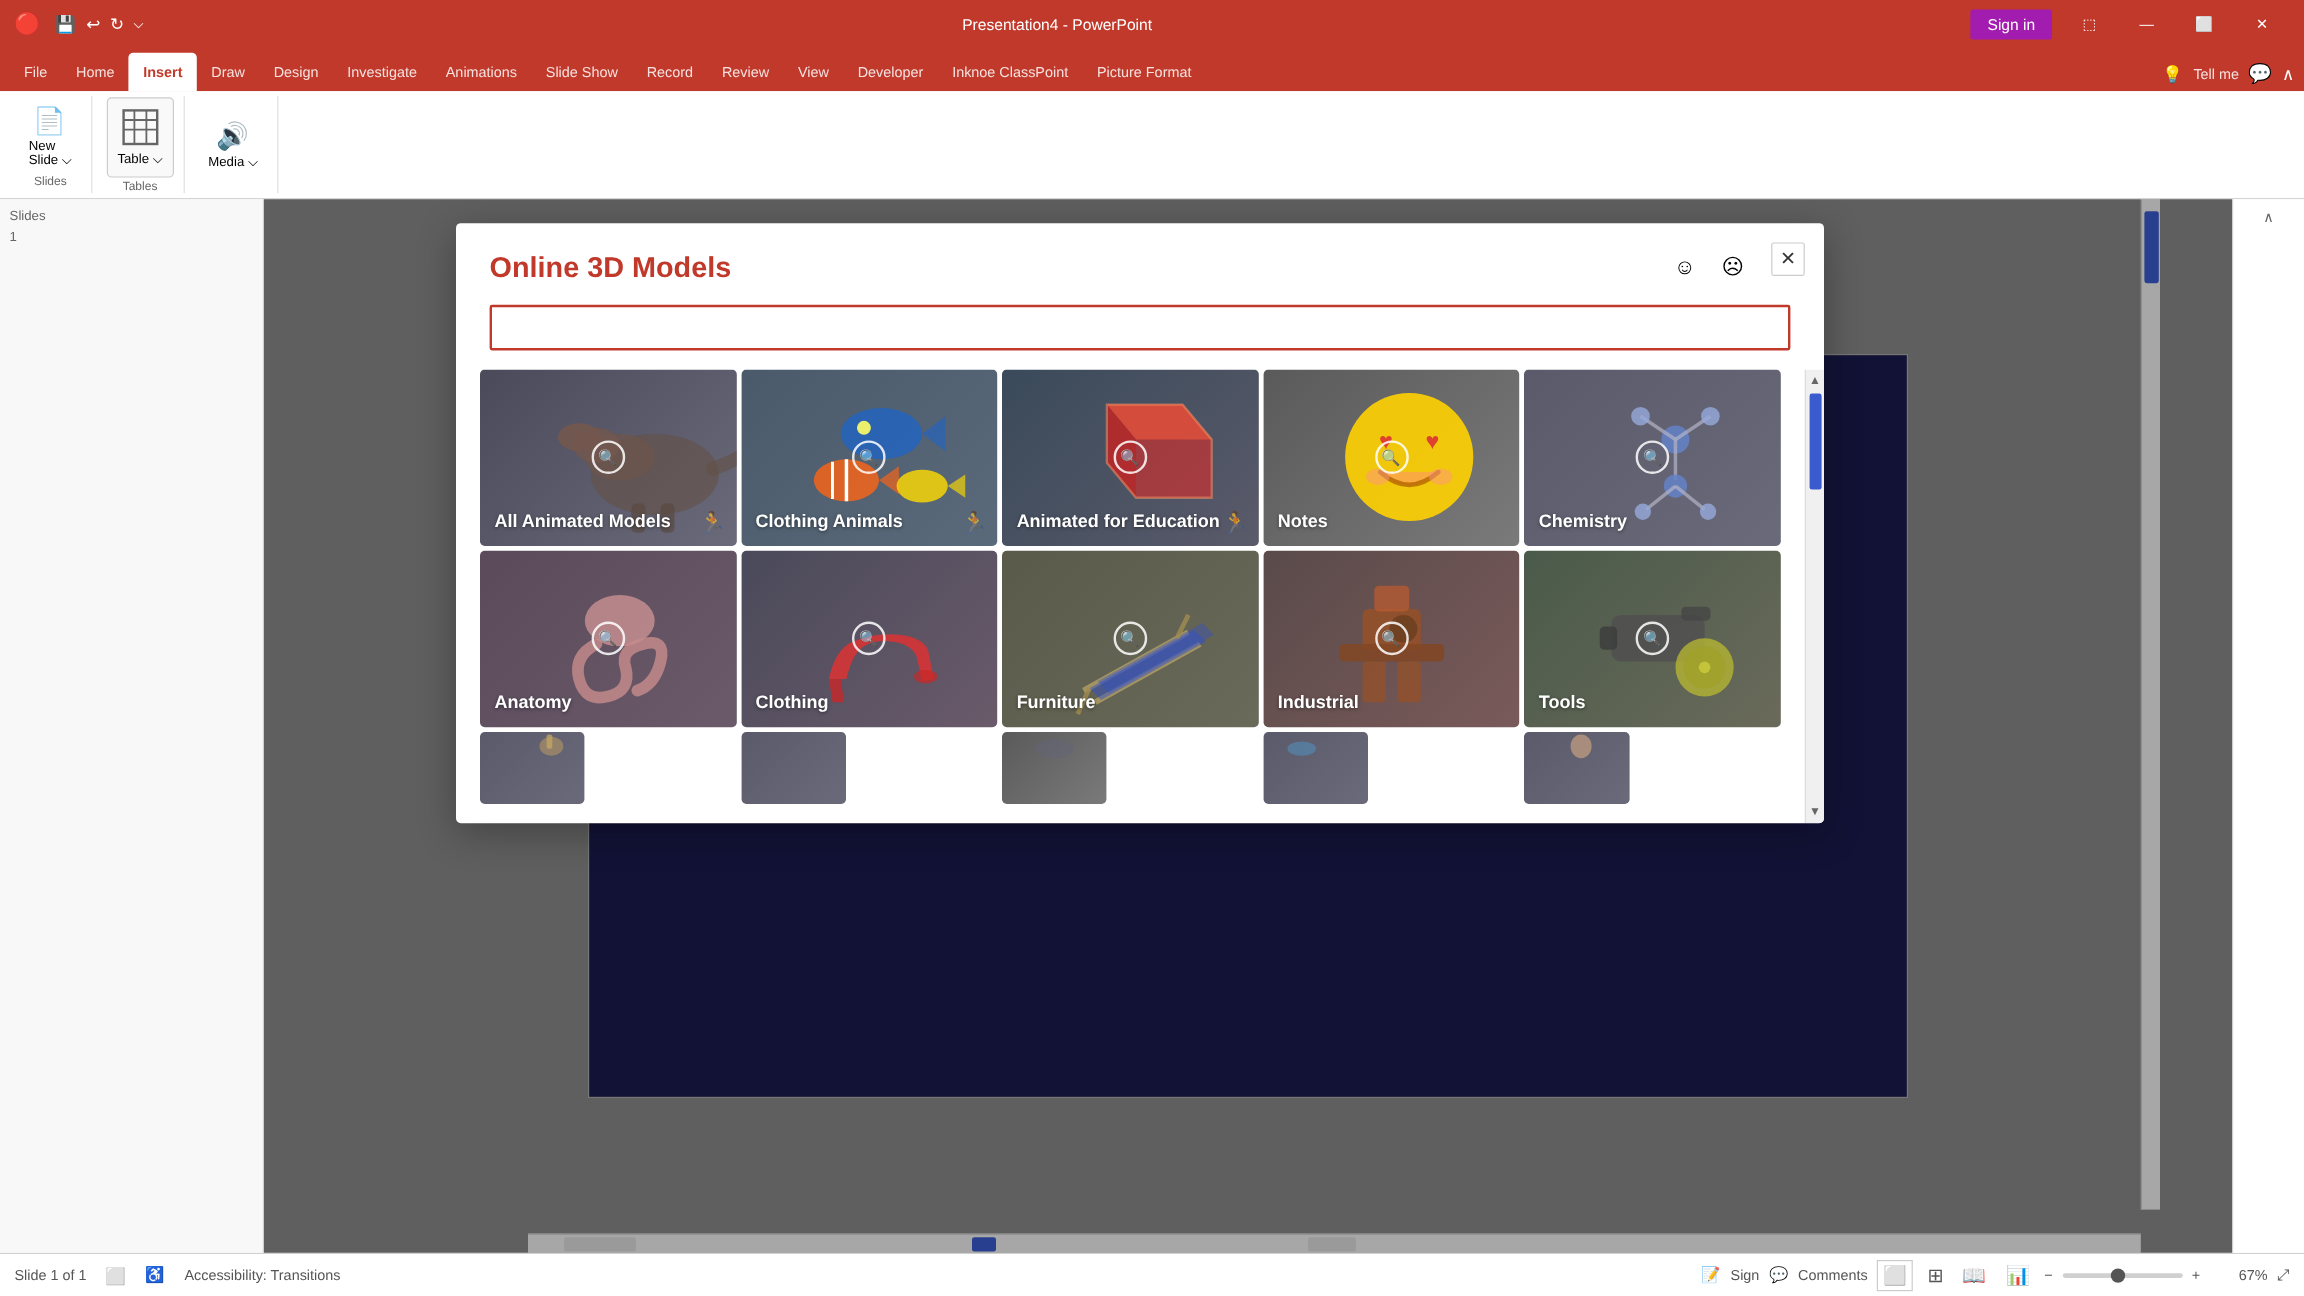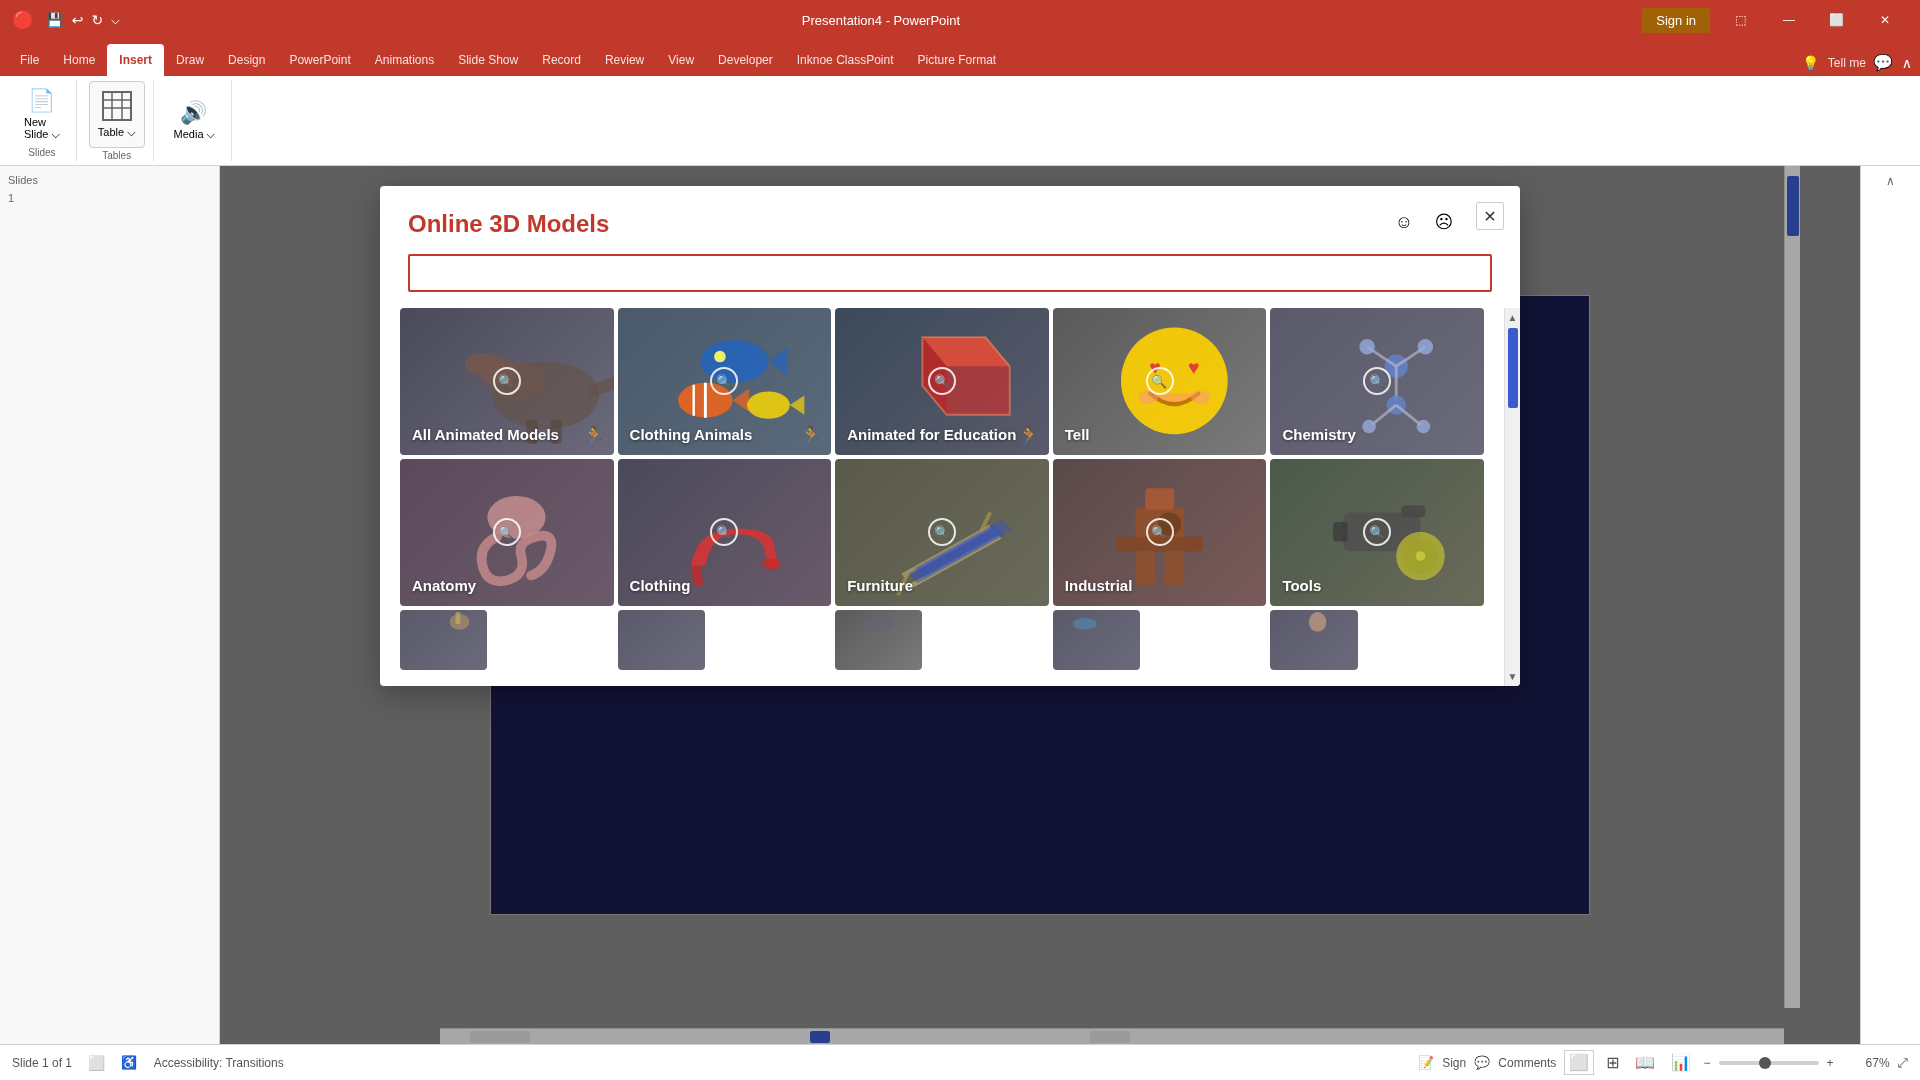--- a/index.html
+++ b/index.html
@@ -321,21 +321,21 @@
     .modal-content-row {
       display: flex;
       flex: 1;
       overflow: hidden;
     }
 
     
     .card-svg { position: absolute; top: 0; left: 0; right: 0; bottom: 0; }
 
     .sign-in-btn {
-      background: #a16207;
+      background: #a21caf;
       color: white;
       border: none;
       padding: 5px 14px;
       border-radius: 2px;
       font-size: 13px;
       cursor: pointer;
       margin-right: 8px;
     }
   </style>
 </head>
@@ -358,21 +358,21 @@
     <div class="titlebar-btn close">✕</div>
   </div>
 </div>
 
 <div class="ribbon-tabs">
   <div class="ribbon-tab">File</div>
   <div class="ribbon-tab">Home</div>
   <div class="ribbon-tab active">Insert</div>
   <div class="ribbon-tab">Draw</div>
   <div class="ribbon-tab">Design</div>
-  <div class="ribbon-tab">PowerPoint</div>
+  <div class="ribbon-tab">Investigate</div>
   <div class="ribbon-tab">Animations</div>
   <div class="ribbon-tab">Slide Show</div>
   <div class="ribbon-tab">Record</div>
   <div class="ribbon-tab">Review</div>
   <div class="ribbon-tab">View</div>
   <div class="ribbon-tab">Developer</div>
   <div class="ribbon-tab">Inknoe ClassPoint</div>
   <div class="ribbon-tab">Picture Format</div>
   <div style="margin-left:auto; display:flex; align-items:center; padding-bottom:4px; gap:8px;">
     <span style="color:white; font-size:14px;">💡</span>
@@ -516,21 +516,21 @@
 
                   <text x="105" y="68" font-size="20" fill="rgba(220,50,50,0.9)" text-anchor="middle">♥</text>
                   <text x="145" y="68" font-size="20" fill="rgba(220,50,50,0.9)" text-anchor="middle">♥</text>
 
                   <path d="M100 88 Q125 110 150 88" stroke="rgba(180,100,0,0.8)" stroke-width="4" fill="rgba(255,150,100,0.6)" stroke-linecap="round"></path>
 
                   <ellipse cx="98" cy="92" rx="10" ry="7" fill="rgba(255,150,130,0.5)"></ellipse>
                   <ellipse cx="152" cy="92" rx="10" ry="7" fill="rgba(255,150,130,0.5)"></ellipse>
                 </svg>
                 <div class="grid-card-search">🔍</div>
-                <div class="grid-card-label">Tell</div>
+                <div class="grid-card-label">Notes</div>
               </div>
 
               <div class="grid-card card-chemistry">
                 <svg class="card-svg" viewBox="0 0 220 150" preserveAspectRatio="xMidYMid slice">
 
                   <circle cx="130" cy="60" r="12" fill="rgba(100,130,200,0.85)"></circle>
 
                   <line x1="130" y1="60" x2="160" y2="40" stroke="rgba(180,180,200,0.7)" stroke-width="3"></line>
                   <circle cx="160" cy="40" r="8" fill="rgba(150,170,220,0.8)"></circle>
                   <line x1="130" y1="60" x2="100" y2="40" stroke="rgba(180,180,200,0.7)" stroke-width="3"></line>

